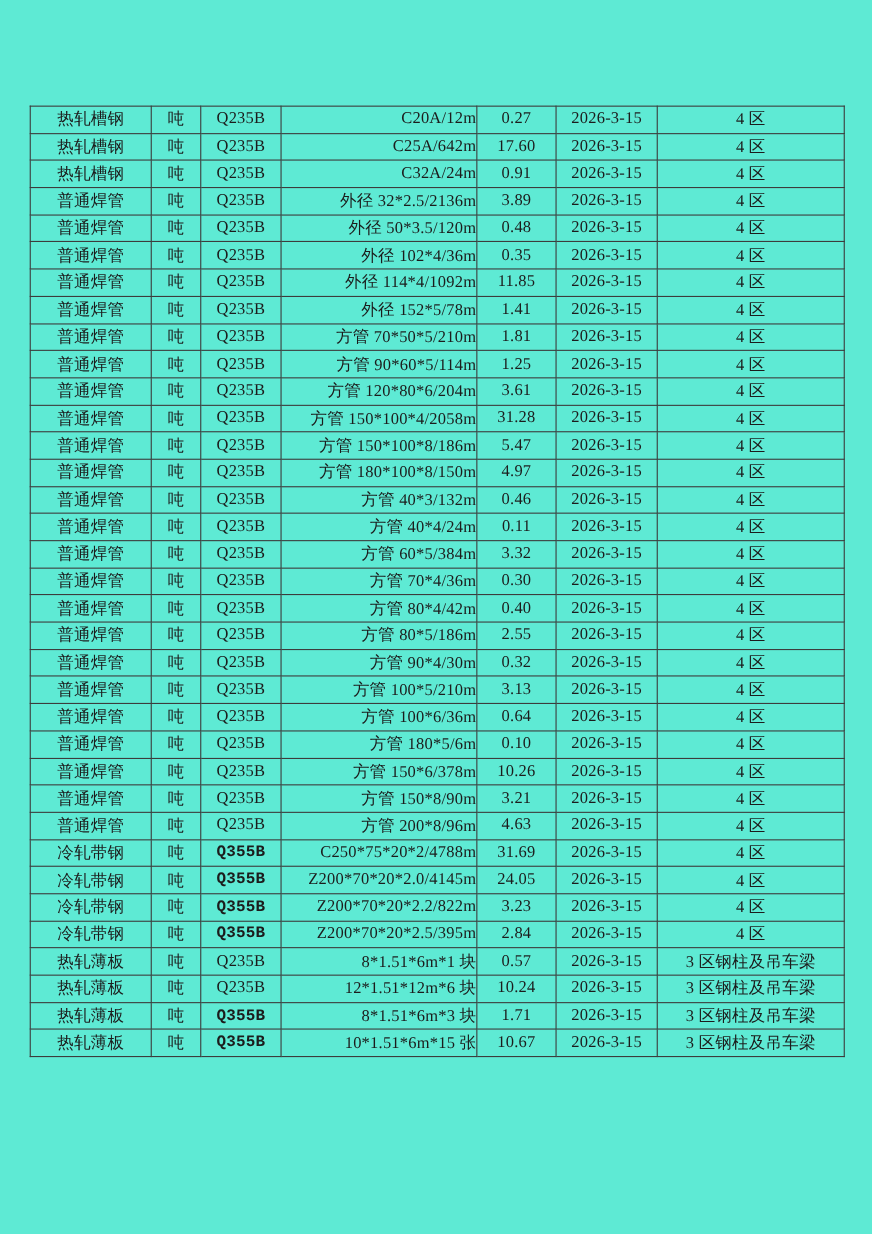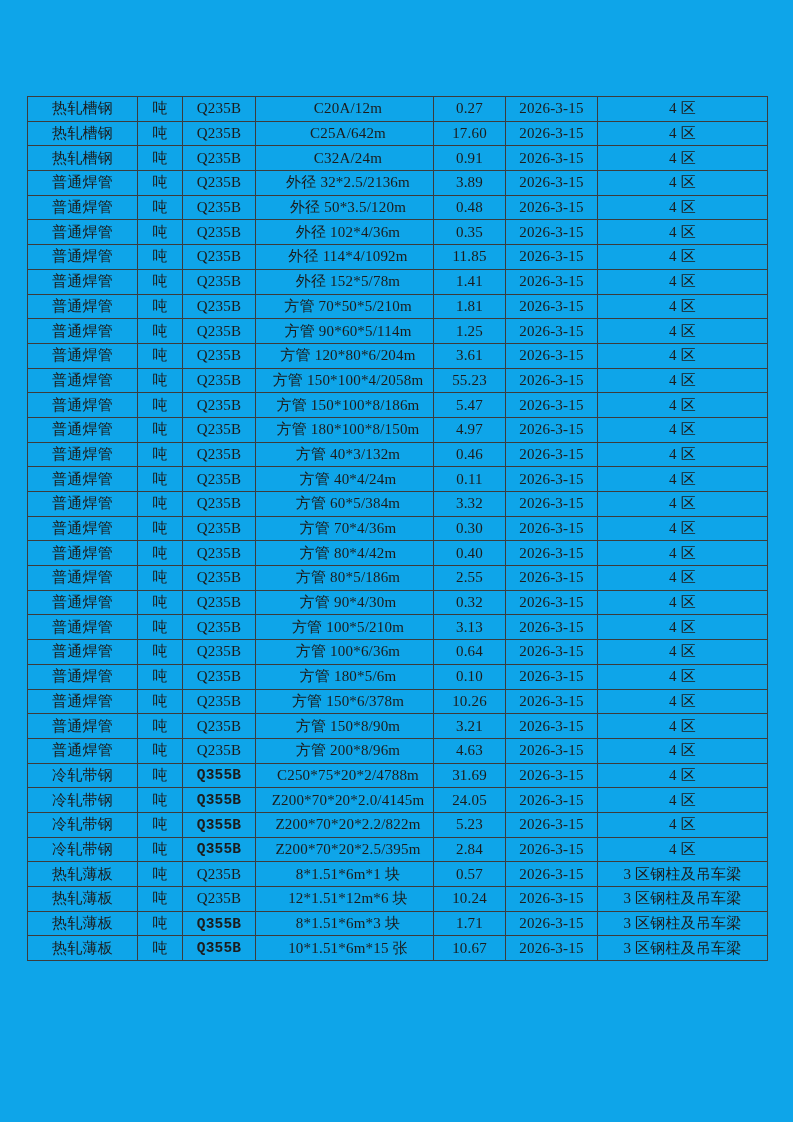--- a/index.html
+++ b/index.html
@@ -10,21 +10,21 @@
   body {
     position: relative;
     width: 793px;
     height: 1122px;
     font-family: "Liberation Serif", "DejaVu Serif", serif;
     color: #1c1c1c;
   }
   .page {
     position: absolute;
     inset: 0;
-    background: #0ea5e9;
+    background: #5eead4;
   }
   table.steel-table {
     position: absolute;
     left: 27px;
     top: 96px;
     width: 740px;
     border-collapse: collapse;
     table-layout: fixed;
     font-size: 15px;
   }
@@ -32,21 +32,21 @@
     border: 1px solid #3c3c3c;
     height: 23.7px;
     padding: 0;
     text-align: center;
     vertical-align: middle;
     white-space: nowrap;
     overflow: hidden;
     letter-spacing: 0.2px;
   }
   table.steel-table td.col-spec {
-    text-align: center;
+    text-align: right;
     padding-left: 7px;
   }
   table.steel-table td.bold-grade {
     font-weight: bold;
     font-family: Liberation Mono, monospace;
     font-size: 14.5px;
   }
 </style>
 </head>
 <body>
@@ -160,21 +160,21 @@
           <td class="col-spec">方管 120*80*6/204m</td>
           <td class="col-qty">3.61</td>
           <td class="col-date">2026-3-15</td>
           <td class="col-zone">4 区</td>
         </tr>
         <tr>
           <td class="col-name">普通焊管</td>
           <td class="col-unit">吨</td>
           <td class="col-grade">Q235B</td>
           <td class="col-spec">方管 150*100*4/2058m</td>
-          <td class="col-qty">55.23</td>
+          <td class="col-qty">31.28</td>
           <td class="col-date">2026-3-15</td>
           <td class="col-zone">4 区</td>
         </tr>
         <tr>
           <td class="col-name">普通焊管</td>
           <td class="col-unit">吨</td>
           <td class="col-grade">Q235B</td>
           <td class="col-spec">方管 150*100*8/186m</td>
           <td class="col-qty">5.47</td>
           <td class="col-date">2026-3-15</td>
@@ -322,21 +322,21 @@
           <td class="col-spec">Z200*70*20*2.0/4145m</td>
           <td class="col-qty">24.05</td>
           <td class="col-date">2026-3-15</td>
           <td class="col-zone">4 区</td>
         </tr>
         <tr>
           <td class="col-name">冷轧带钢</td>
           <td class="col-unit">吨</td>
           <td class="col-grade bold-grade">Q355B</td>
           <td class="col-spec">Z200*70*20*2.2/822m</td>
-          <td class="col-qty">5.23</td>
+          <td class="col-qty">3.23</td>
           <td class="col-date">2026-3-15</td>
           <td class="col-zone">4 区</td>
         </tr>
         <tr>
           <td class="col-name">冷轧带钢</td>
           <td class="col-unit">吨</td>
           <td class="col-grade bold-grade">Q355B</td>
           <td class="col-spec">Z200*70*20*2.5/395m</td>
           <td class="col-qty">2.84</td>
           <td class="col-date">2026-3-15</td>

